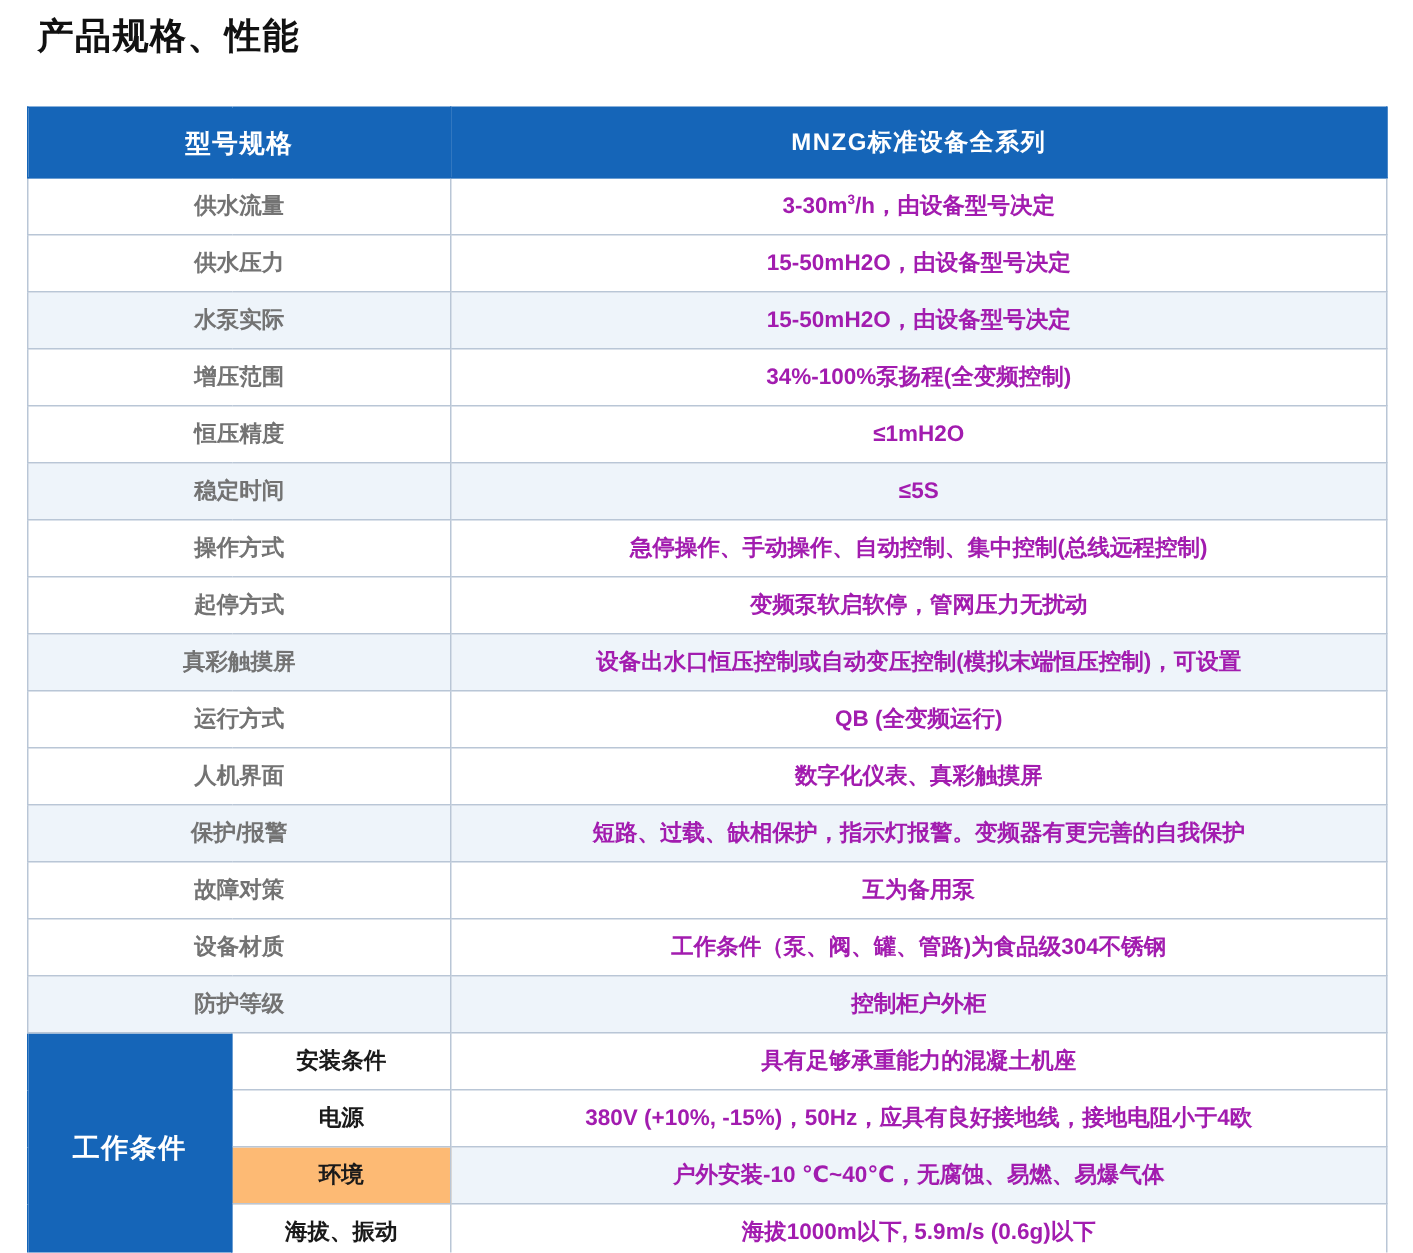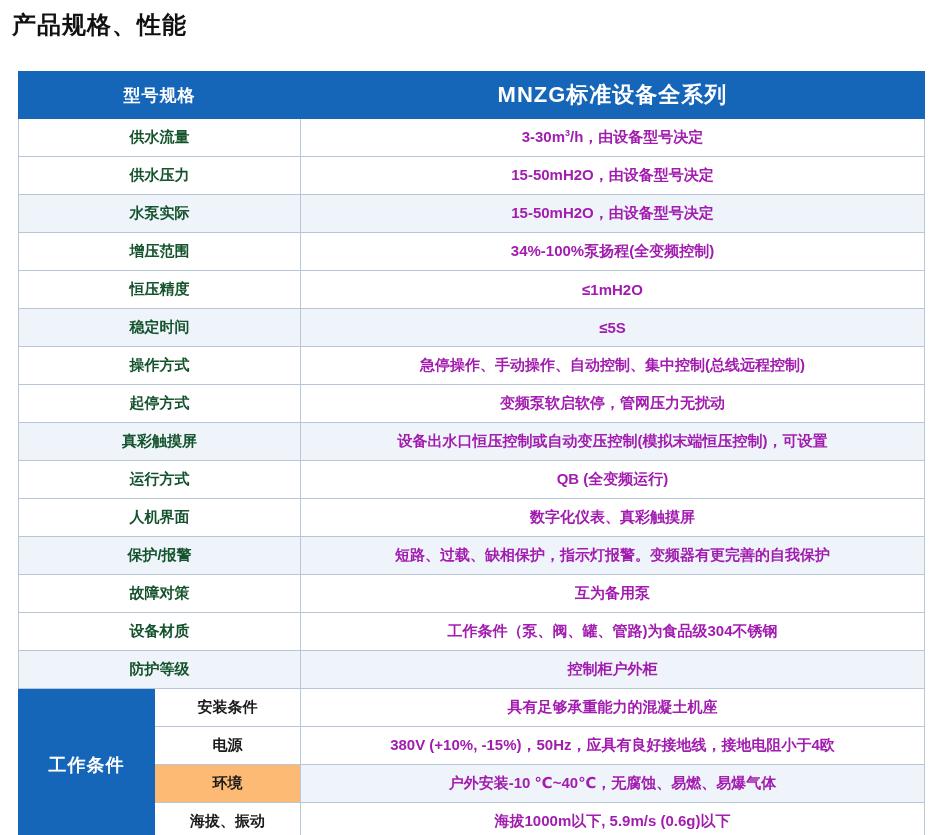--- a/index.html
+++ b/index.html
@@ -19,21 +19,21 @@
     width: 942px;
     height: 835px;
     box-sizing: border-box;
     padding: 0;
   }
   .page-title {
     font-size: 24px;
     font-weight: bold;
     color: #111111;
     letter-spacing: 1px;
-    margin: 8px 0 0 12px;
+    margin: 8px 0 0 25px;
     line-height: 1.4;
   }
   table.spec {
     position: absolute;
     left: 18px;
     top: 63px;
     width: 906px;
     border-collapse: collapse;
     table-layout: fixed;
     font-size: 15px;
@@ -49,25 +49,25 @@
   .hdr-cell {
     background: #1565b8;
     color: #ffffff;
     font-weight: bold;
     font-size: 17px;
     letter-spacing: 1px;
     height: 46px !important;
     border: 1px solid #1565b8 !important;
   }
   .hdr-cell.hdr-right {
-    font-size: 22px;
+    font-size: 16px;
   }
   .label-cell {
     background: #ffffff;
-    color: #14532d;
+    color: #737373;
     font-size: 15px;
   }
   .value-cell {
     background: #ffffff;
     color: #a21caf;
     font-size: 15px;
   }
   tr.alt .label-cell,
   tr.alt .value-cell {
     background: #eef4fa;

